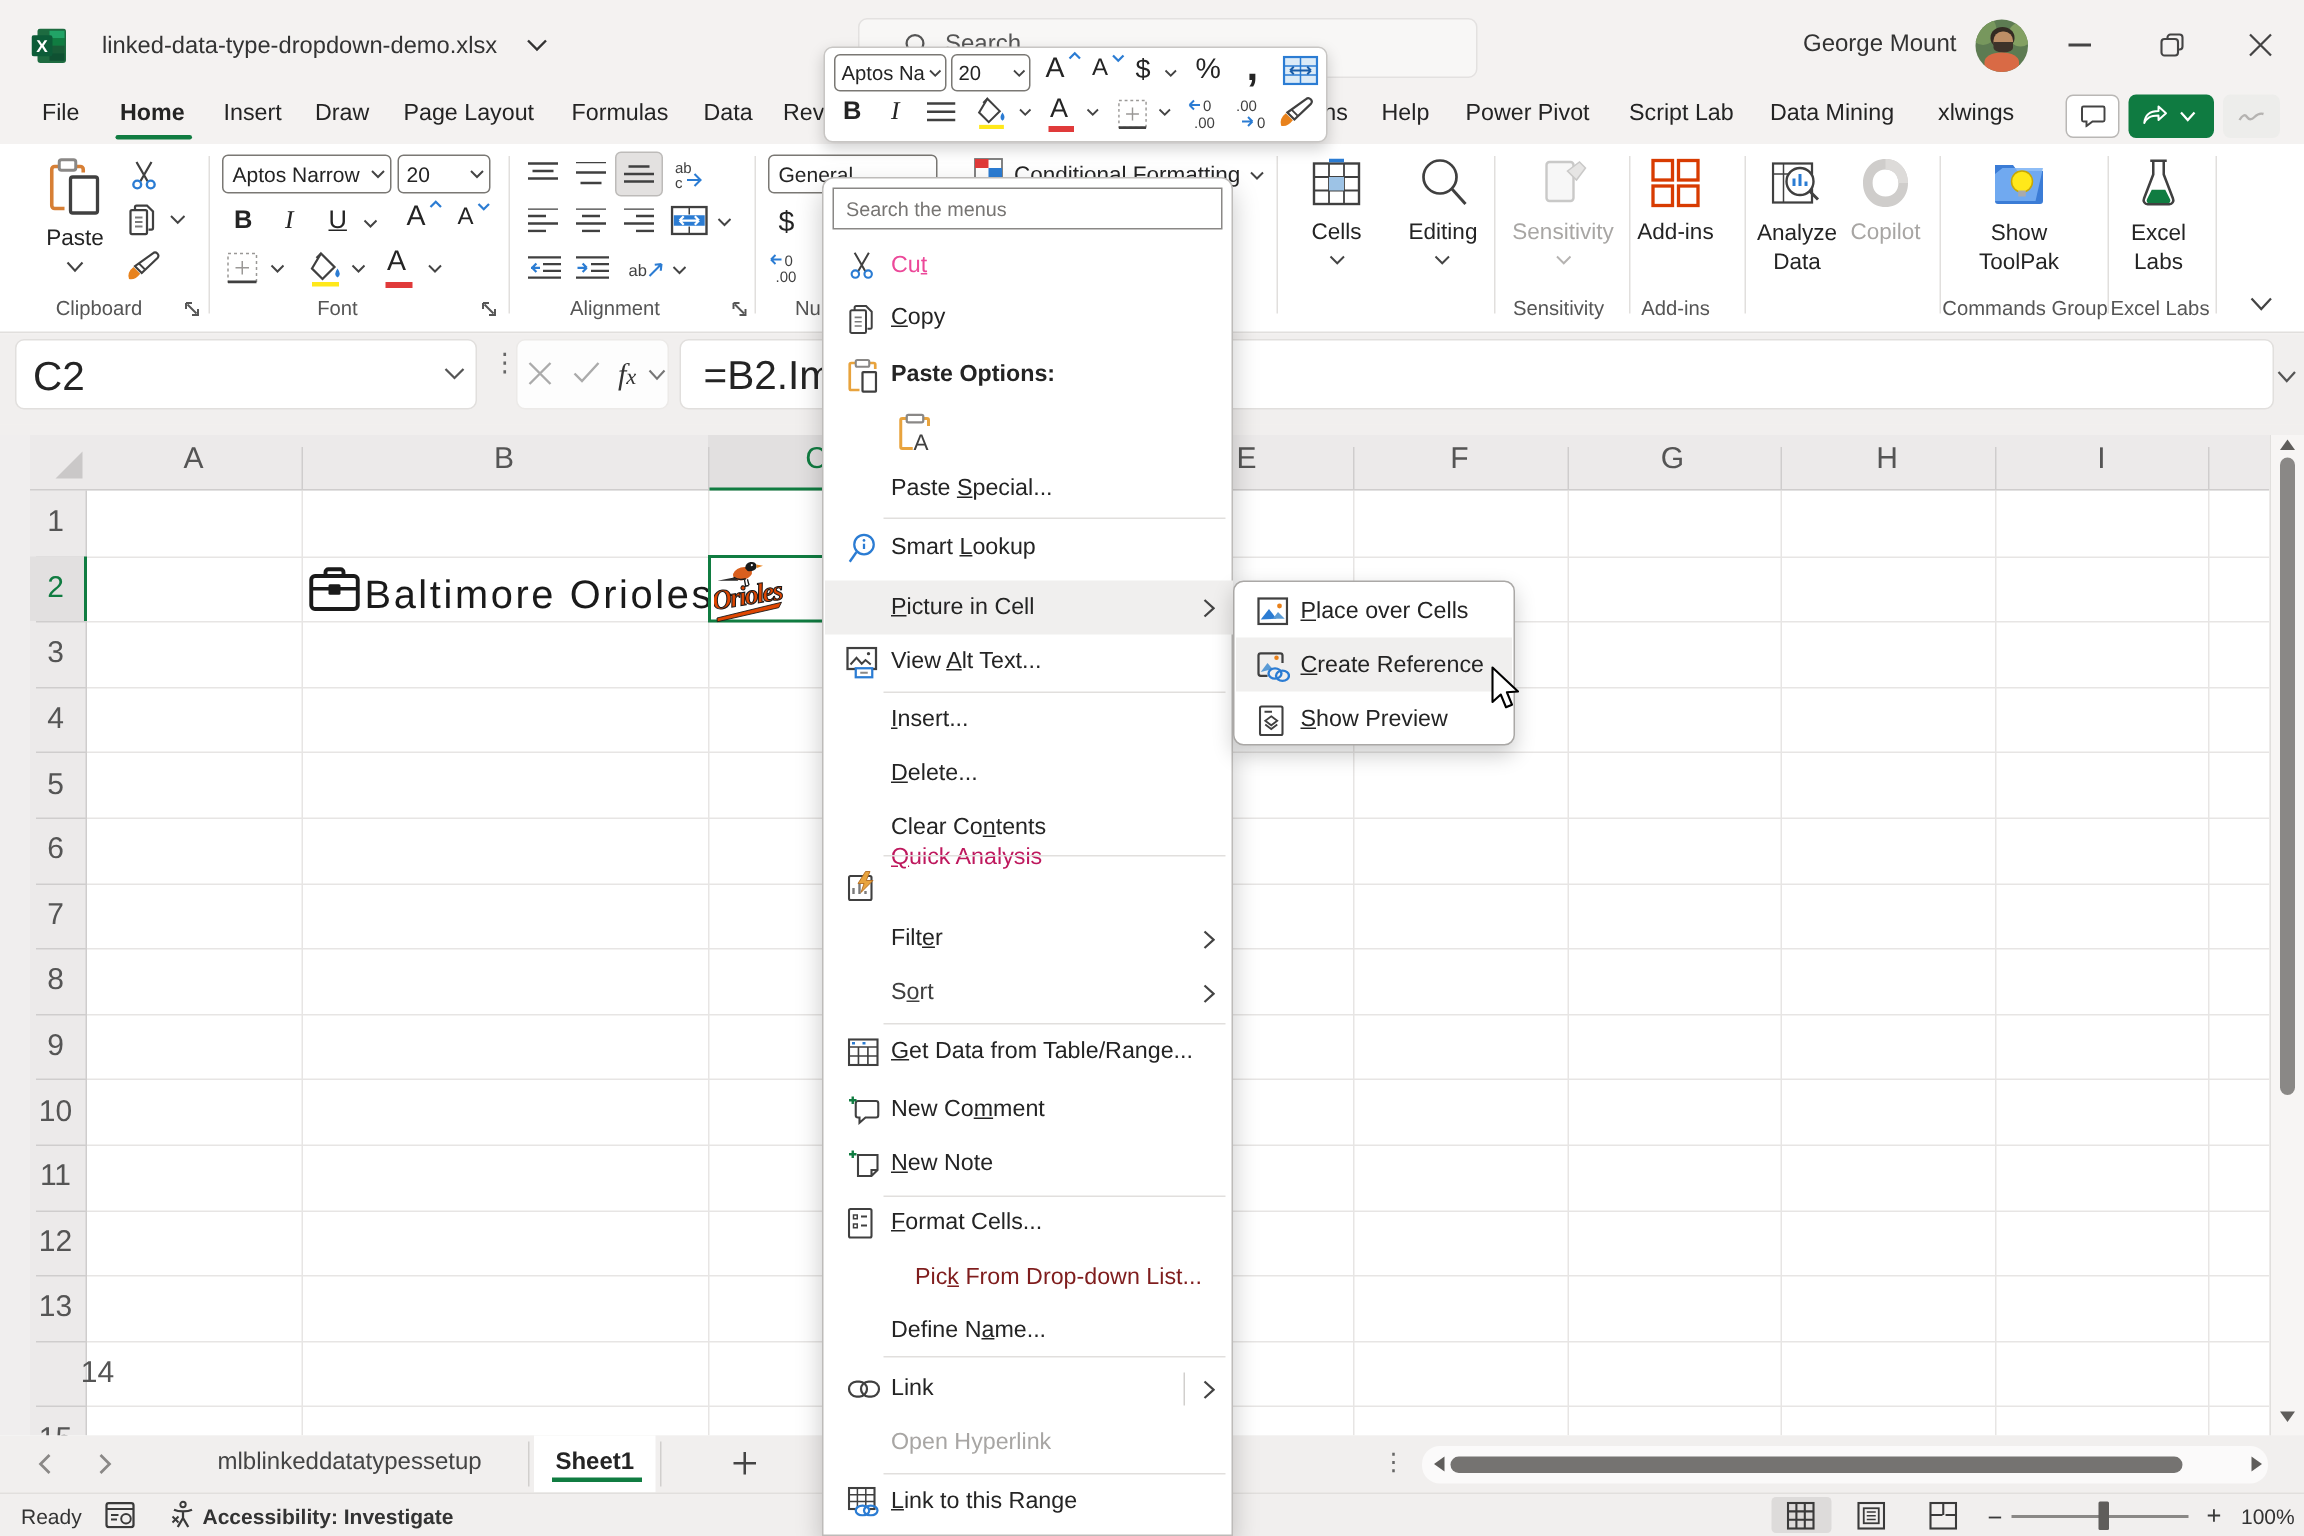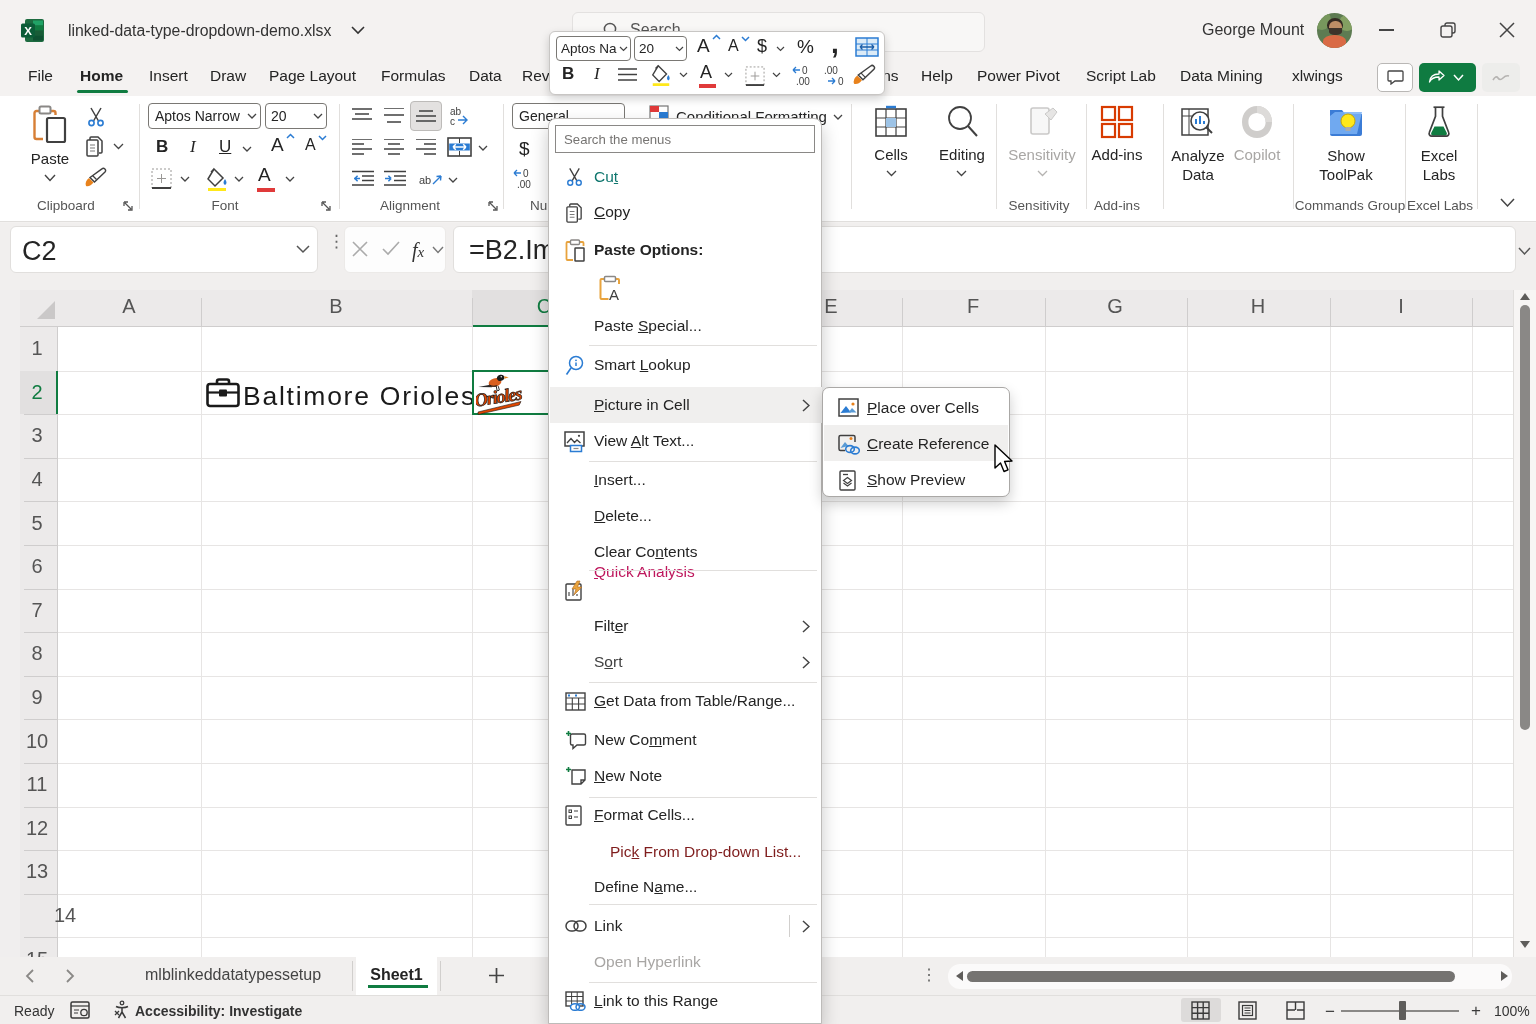--- a/index.html
+++ b/index.html
@@ -628,21 +628,21 @@
   </div>
 
   <div id="contextmenu" class="abs" style="left:548px;top:118px;width:274px;height:906px;background:#fff;border:1px solid #bdbbb9;border-radius:8px 8px 0 0;box-shadow:0 8px 18px rgba(0,0,0,0.22);z-index:40;">
   <div class="abs" style="left:6px;top:6px;width:260px;height:28px;border:1px solid #8a8886;background:#fff;"></div>
   <div class="abs" style="left:15px;top:13px;font-size:13.2px;color:#767472;">Search the menus</div>
   <svg class="abs" style="left:16px;top:48.0px;" width="19" height="20" viewBox="0 0 20 20">
       <path d="M5 1 L12.5 14 M15 1 L7.5 14" stroke="#404040" stroke-width="1.4"></path>
       <circle cx="5.5" cy="16" r="2.6" stroke="#2b7cd3" stroke-width="1.5" fill="none"></circle>
       <circle cx="14.5" cy="16" r="2.6" stroke="#2b7cd3" stroke-width="1.5" fill="none"></circle>
       </svg>
-  <div class="abs" style="left:45px;top:48.5px;font-size:15.5px;color:#0f766e;">Cu<u>t</u></div>
+  <div class="abs" style="left:45px;top:48.5px;font-size:15.5px;color:#ec4899;">Cu<u>t</u></div>
   <svg class="abs" style="left:16px;top:83.5px;" width="19" height="21" viewBox="0 0 20 22">
       <path d="M5 4 V2 a1 1 0 0 1 1-1 h7 l4 4 v11 a1 1 0 0 1 -1 1 h-2" stroke="#404040" stroke-width="1.4" fill="none"></path>
       <rect x="2" y="4" width="11" height="16" rx="1" stroke="#404040" stroke-width="1.4" fill="#fff"></rect>
       <path d="M5 9 h5 M5 12 h5 M5 15 h5" stroke="#7a7a7a" stroke-width="1.1"></path>
       </svg>
   <div class="abs" style="left:45px;top:84.0px;font-size:15.5px;color:#242424;"><u>C</u>opy</div>
   <svg class="abs" style="left:16px;top:120.0px;" width="20" height="23" viewBox="0 0 20 23">
       <path d="M5 3 h-2.5 a1 1 0 0 0 -1 1 v16 a1 1 0 0 0 1 1 h5.5 M15 3 h2.5 a1 1 0 0 1 1 1 v3" stroke="#e8a33d" stroke-width="1.8" fill="none"></path>
       <rect x="5.5" y="1" width="9" height="4.5" rx="1" stroke="#8a8886" stroke-width="1.4" fill="#fff"></rect>
       <rect x="10" y="9" width="9" height="13" rx="0.5" stroke="#404040" stroke-width="1.5" fill="#fff"></rect>

